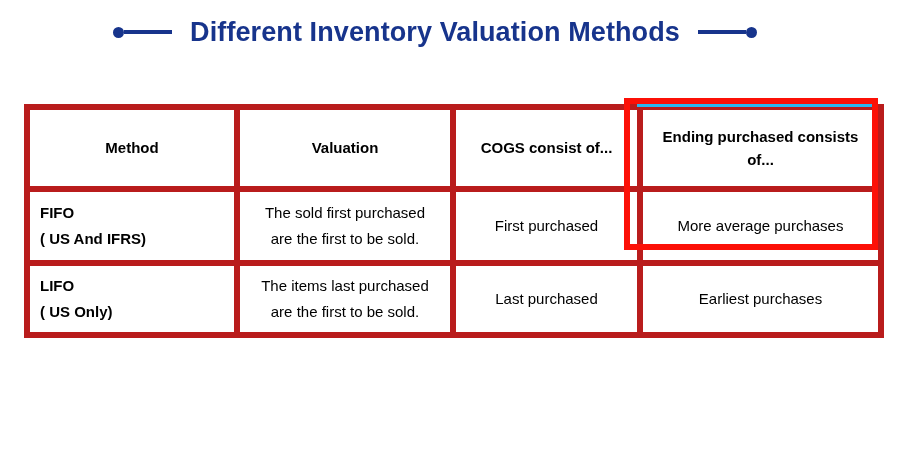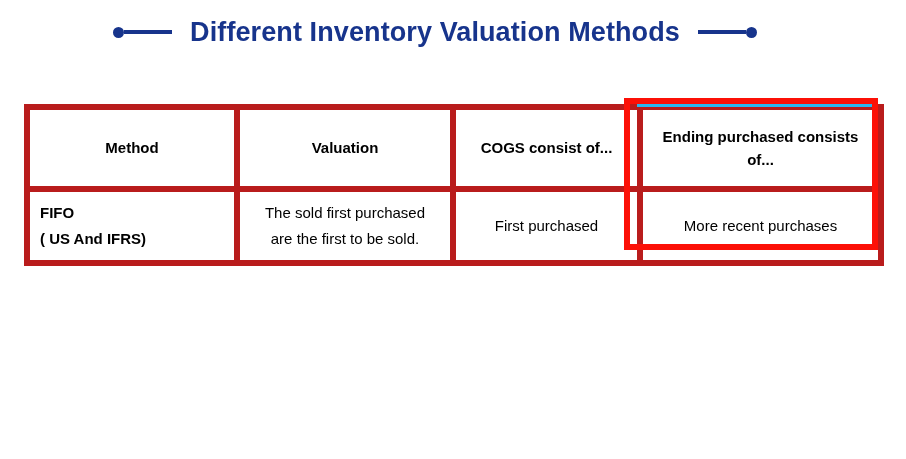--- a/index.html
+++ b/index.html
@@ -171,19 +171,31 @@
     <tr class="row r1">
       <td class="cell-method">
         <span class="ln1">FIFO</span>
         <span class="ln2">( US And IFRS)</span>
       </td>
       <td class="cell-text">
         <span>The sold first purchased</span><br>
         <span>are the first to be sold.</span>
       </td>
       <td class="cell-text">First purchased</td>
-      <td class="cell-text">More recent purchases</td>
+      <td class="cell-text">More average purchases</td>
+    </tr>
+    <tr class="row r2 shaded">
+      <td class="cell-method">
+        <span class="ln1">LIFO</span>
+        <span class="ln2">( US Only)</span>
+      </td>
+      <td class="cell-text">
+        <span>The items last purchased</span><br>
+        <span>are the first to be sold.</span>
+      </td>
+      <td class="cell-text">Last purchased</td>
+      <td class="cell-text">Earliest purchases</td>
     </tr>
   </tbody>
 </table>
 
 <div id="cyan-underline"></div>
 <div id="highlight-box"></div>
 
 </body></html>

